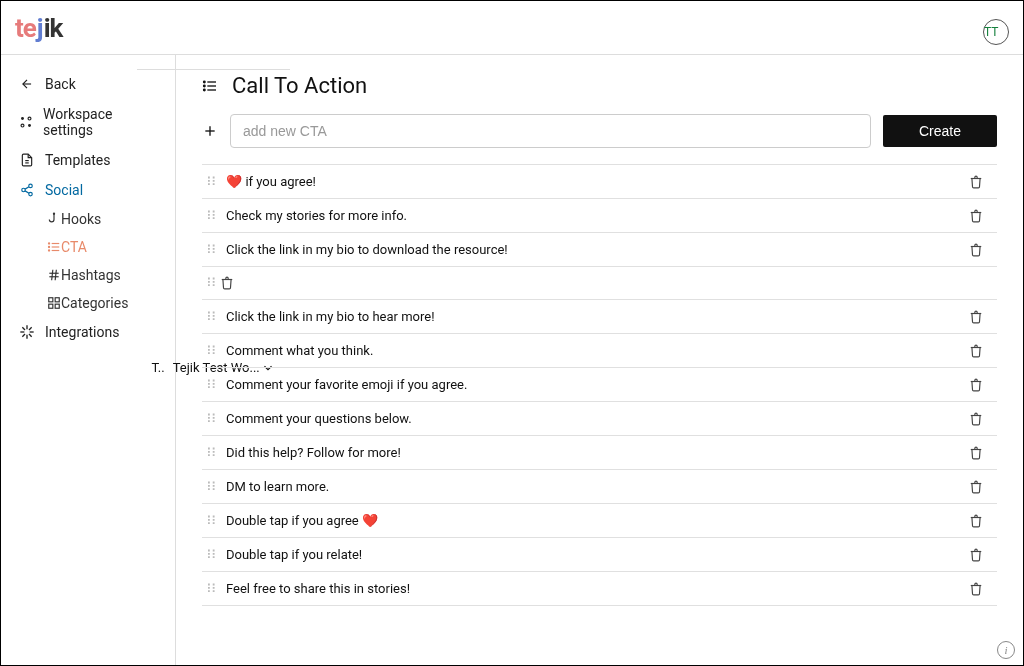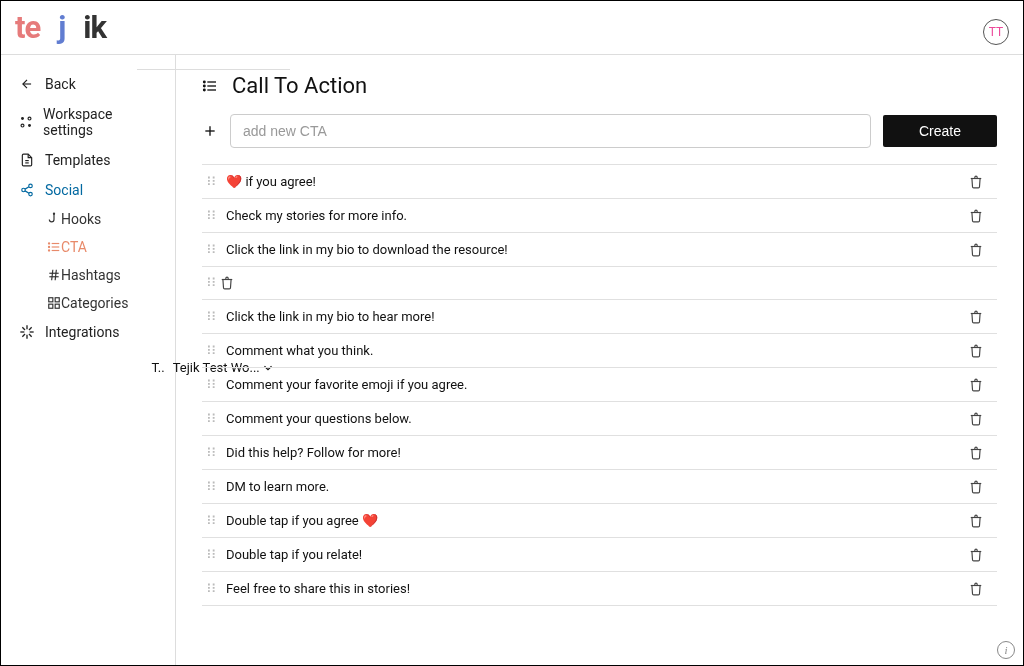--- a/index.html
+++ b/index.html
@@ -1,23 +1,23 @@
 <!DOCTYPE html>
 <html><head>
   <meta charset="utf-8">
   <style>
     * { box-sizing: border-box; margin: 0; padding: 0; }
     body { font-family: -apple-system, BlinkMacSystemFont, "Segoe UI", Roboto, Arial, sans-serif; font-size: 14px; color: #111; background: #fff; }
     .app { width: 1024px; height: 666px; margin: 0 auto; border: 1px solid #000; display: flex; flex-direction: column; position: relative; }
     .topbar { height: 54px; border-bottom: 1px solid #ddd; display: flex; align-items: center; justify-content: space-between; padding: 0 14px 0 14px; }
-    .logo { display: flex; align-items: center; gap: 18px; font-size: 31px; font-weight: 700; letter-spacing: -1px; }
+    .logo { display: flex; align-items: center; gap: 1px; font-size: 26px; font-weight: 700; letter-spacing: -1px; }
     .logo .l1 { color: #e67b7b; }
     .logo .l2 { color: #617dd1; }
     .logo .l3 { color: #333; }
-    .avatar { width: 26px; height: 26px; border: 1.5px solid #555; border-radius: 50%; display: flex; align-items: center; justify-content: center; font-size: 12px; color: #ec4899; margin-top: 8px; }
+    .avatar { width: 26px; height: 26px; border: 1.5px solid #555; border-radius: 50%; display: flex; align-items: center; justify-content: flex-start; font-size: 12px; color: #15803d; margin-top: 8px; }
     .body { flex: 1; display: flex; overflow: hidden; }
     .sidebar { width: 175px; border-right: 1px solid #ddd; padding: 14px 0 0 0; display: flex; flex-direction: row; }
     .sidebar-list { flex: 1; }
     .s-item { display: flex; align-items: center; gap: 10px; padding: 7px 18px; font-size: 14px; color: #222; cursor: pointer; }
     .s-item.active { color: #0369a1; align-items: flex-end; }
     .s-sub-row { display: flex; align-items: center; padding: 6px 0 6px 46px; color: #333; cursor: pointer; }
     .s-sub-row.active { color: #e88a6a; }
     .icon { display: inline-flex; width: 16px; height: 16px; align-items: center; justify-content: center; }
     .workspace-footer { border-top: 1px solid #ddd; padding: 10px 14px; display: flex; align-items: center; justify-content: space-between; cursor: pointer; font-size: 13px; }
     .main { flex: 1; padding: 18px 26px 0 26px; overflow-y: auto; position: relative; }

